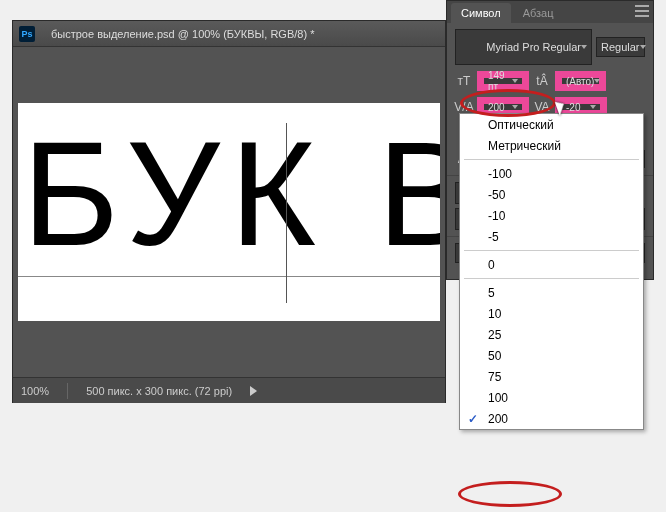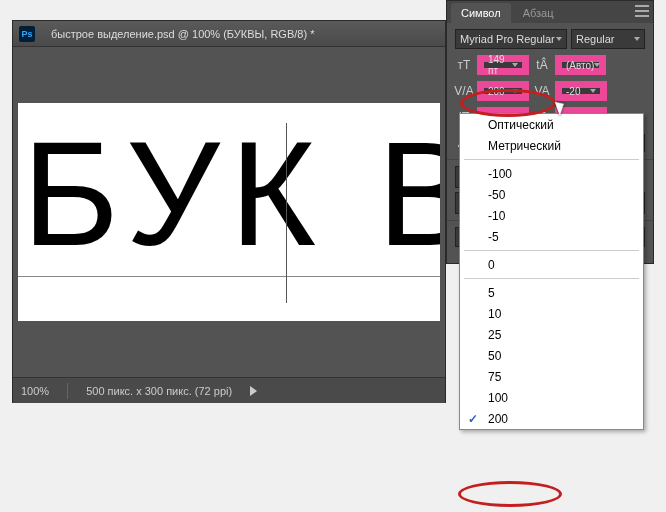--- a/index.html
+++ b/index.html
@@ -20,22 +20,22 @@
 
   
   .panel { position: absolute; right: 12px; top: 0; width: 208px; background: #535353; border: 1px solid #2a2a2a; color: #ddd; font-size: 11px; }
   .panel-tabhead { height: 22px; background: #454545; display: flex; align-items: flex-end; padding-left: 4px; }
   .panel-tab { padding: 4px 10px; background: #535353; color: #fff; font-size: 11px; border-top-left-radius: 3px; border-top-right-radius: 3px; margin-right: 2px; cursor: pointer; }
   .panel-tab.inactive { background: transparent; color: #999; }
   .panel-menu { position: absolute; right: 4px; top: 4px; width: 14px; height: 12px; display: flex; flex-direction: column; justify-content: space-between; cursor: pointer; }
   .panel-menu span { height: 2px; background: #aaa; }
   .panel-body { padding: 6px 8px 10px 8px; }
   .row { display: flex; align-items: center; gap: 4px; margin-bottom: 6px; }
-  .font-select { flex: 1; height: 20px; background: #3a3a3a; border: 1px solid #222; color: #ddd; font-size: 11px; padding: 0 4px; display: flex; align-items: center; justify-content: space-between; cursor: pointer; }
-  .mini-select { width: 74px; height: 20px; background: #3a3a3a; border: 1px solid #222; color: #ddd; font-size: 11px; padding: 0 4px; display: flex; align-items: center; justify-content: space-between; cursor: pointer; }
+  .font-select { flex: 1; height: 36px; background: #3a3a3a; border: 1px solid #222; color: #ddd; font-size: 11px; padding: 0 4px; display: flex; align-items: center; justify-content: flex-end; cursor: pointer; }
+  .mini-select { width: 49px; height: 20px; background: #3a3a3a; border: 1px solid #222; color: #ddd; font-size: 11px; padding: 0 4px; display: flex; align-items: center; justify-content: space-between; cursor: pointer; }
   .num-input { width: 52px; height: 20px; background: #3a3a3a; border: 7px solid #ec4899; color: #ddd; font-size: 10px; padding: 0 4px; display: flex; align-items: center; justify-content: space-between; cursor: text; }
   .chev { width: 0; height: 0; border-left: 3px solid transparent; border-right: 3px solid transparent; border-top: 4px solid #aaa; }
   .field-icon { width: 18px; height: 18px; display: flex; align-items: center; justify-content: center; font-size: 12px; color: #ccc; }
   .cut { position: relative; border-top: 1px solid #444; margin: 6px -8px; }
   .btn-row { display: flex; gap: 2px; }
   .t-btn { width: 22px; height: 22px; background: #3a3a3a; border: 1px solid #222; display: flex; align-items: center; justify-content: center; font-size: 12px; color: #ddd; cursor: pointer; }
   .lang-select { flex:1; height: 20px; background: #3a3a3a; border: 1px solid #222; color: #ddd; font-size: 11px; padding: 0 4px; display:flex; align-items:center; justify-content: space-between; }
 
   
   .oval { position: absolute; border: 3px solid #c41e1e; border-radius: 50%; pointer-events: none; }

